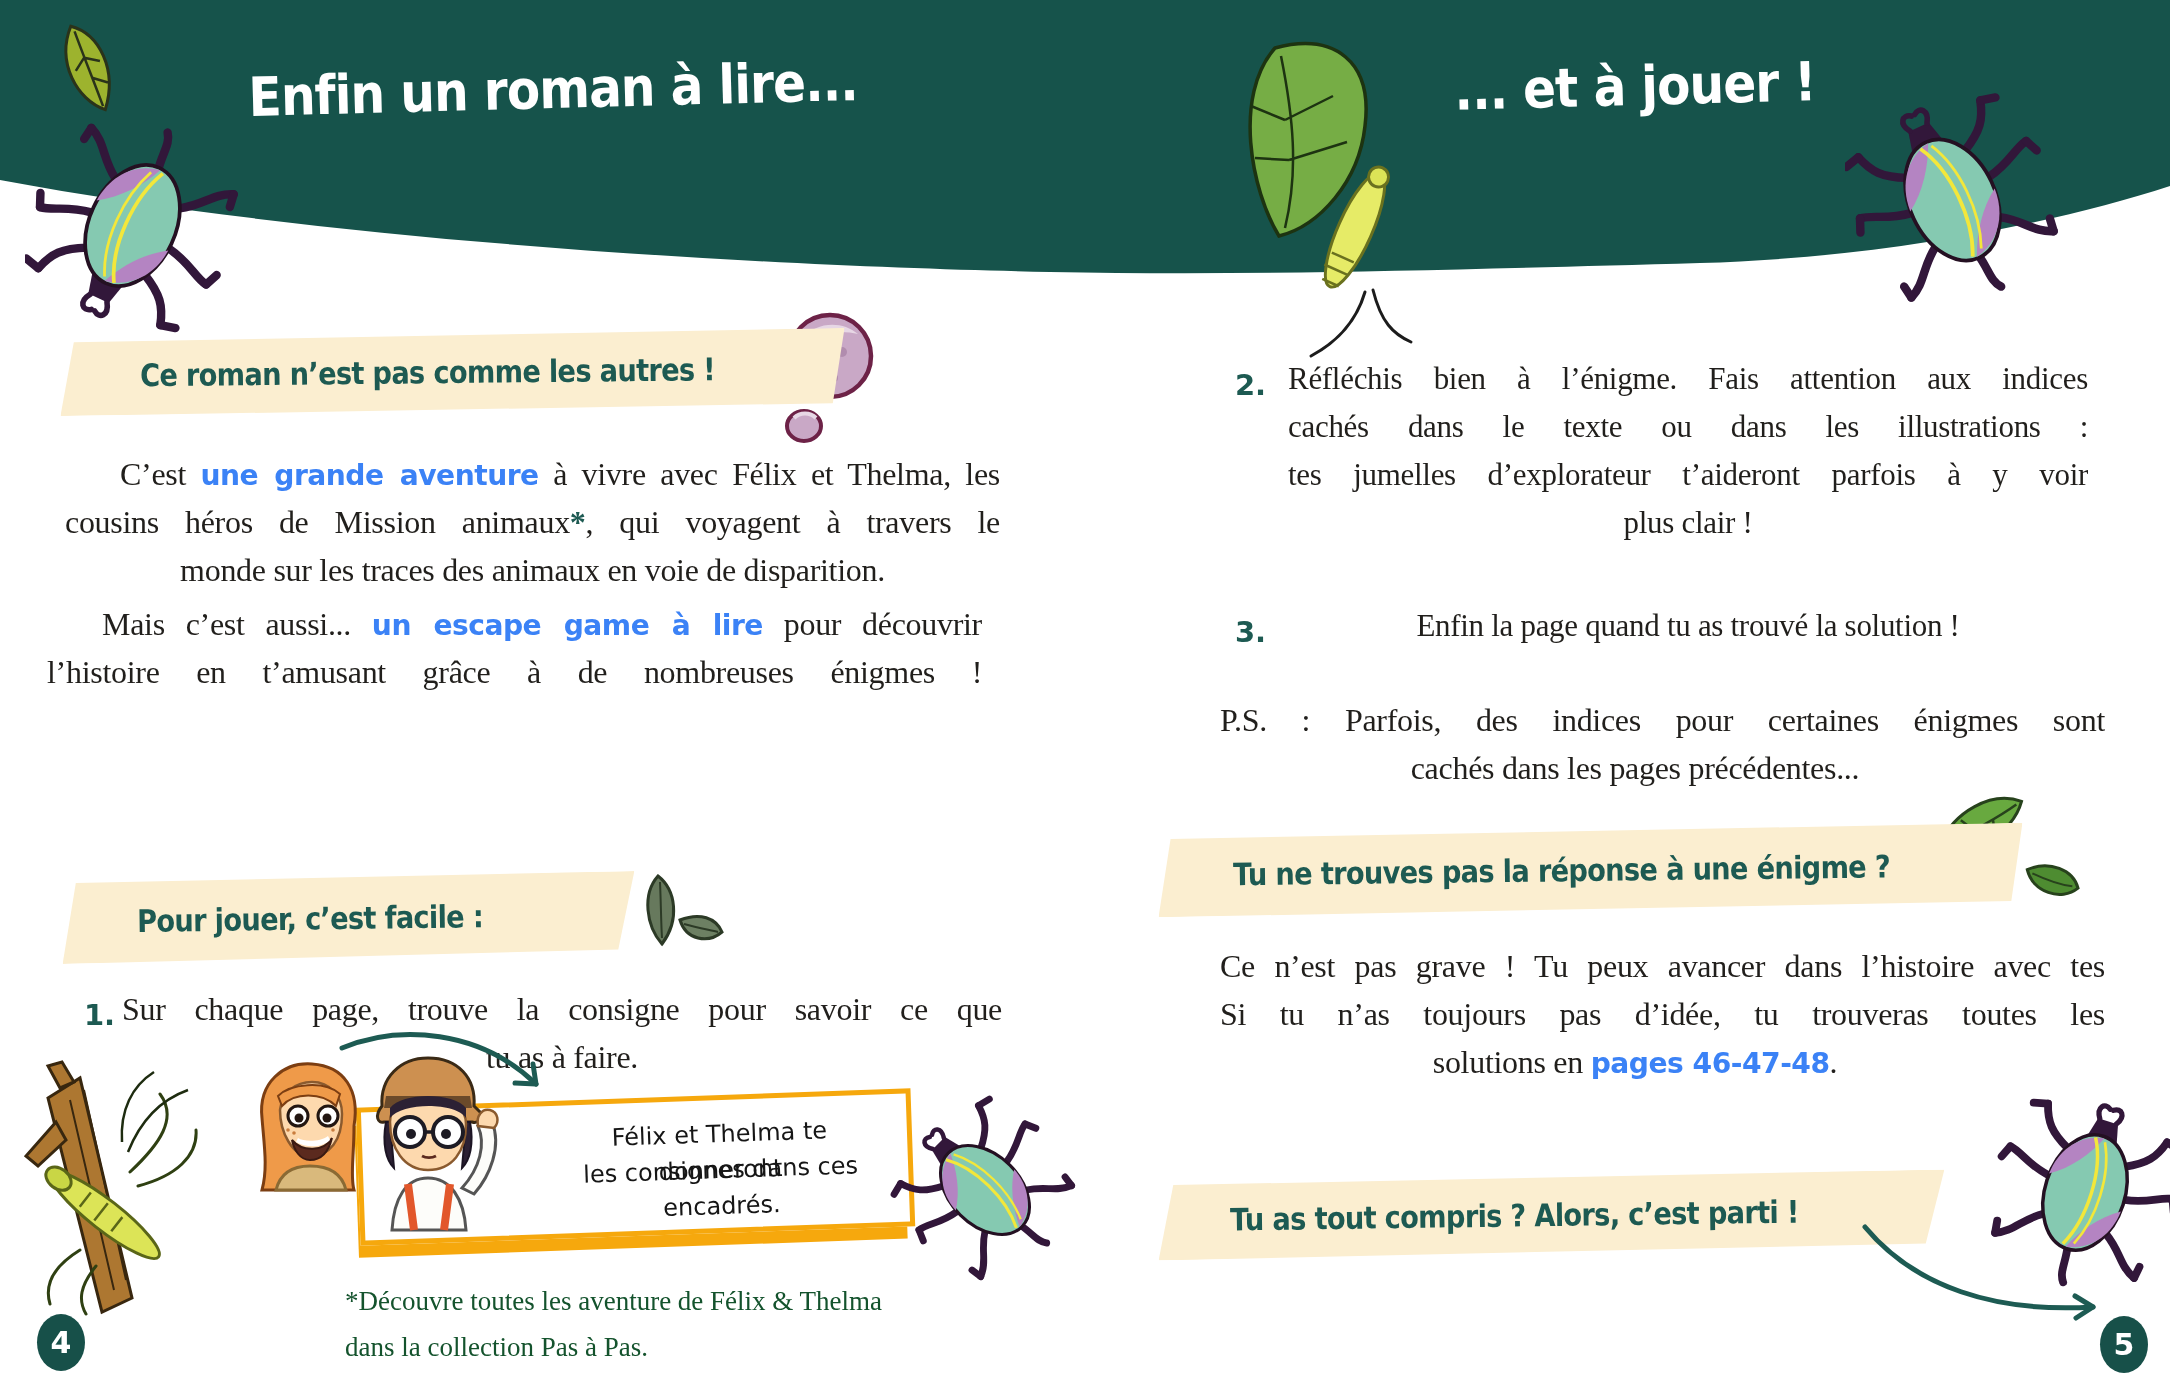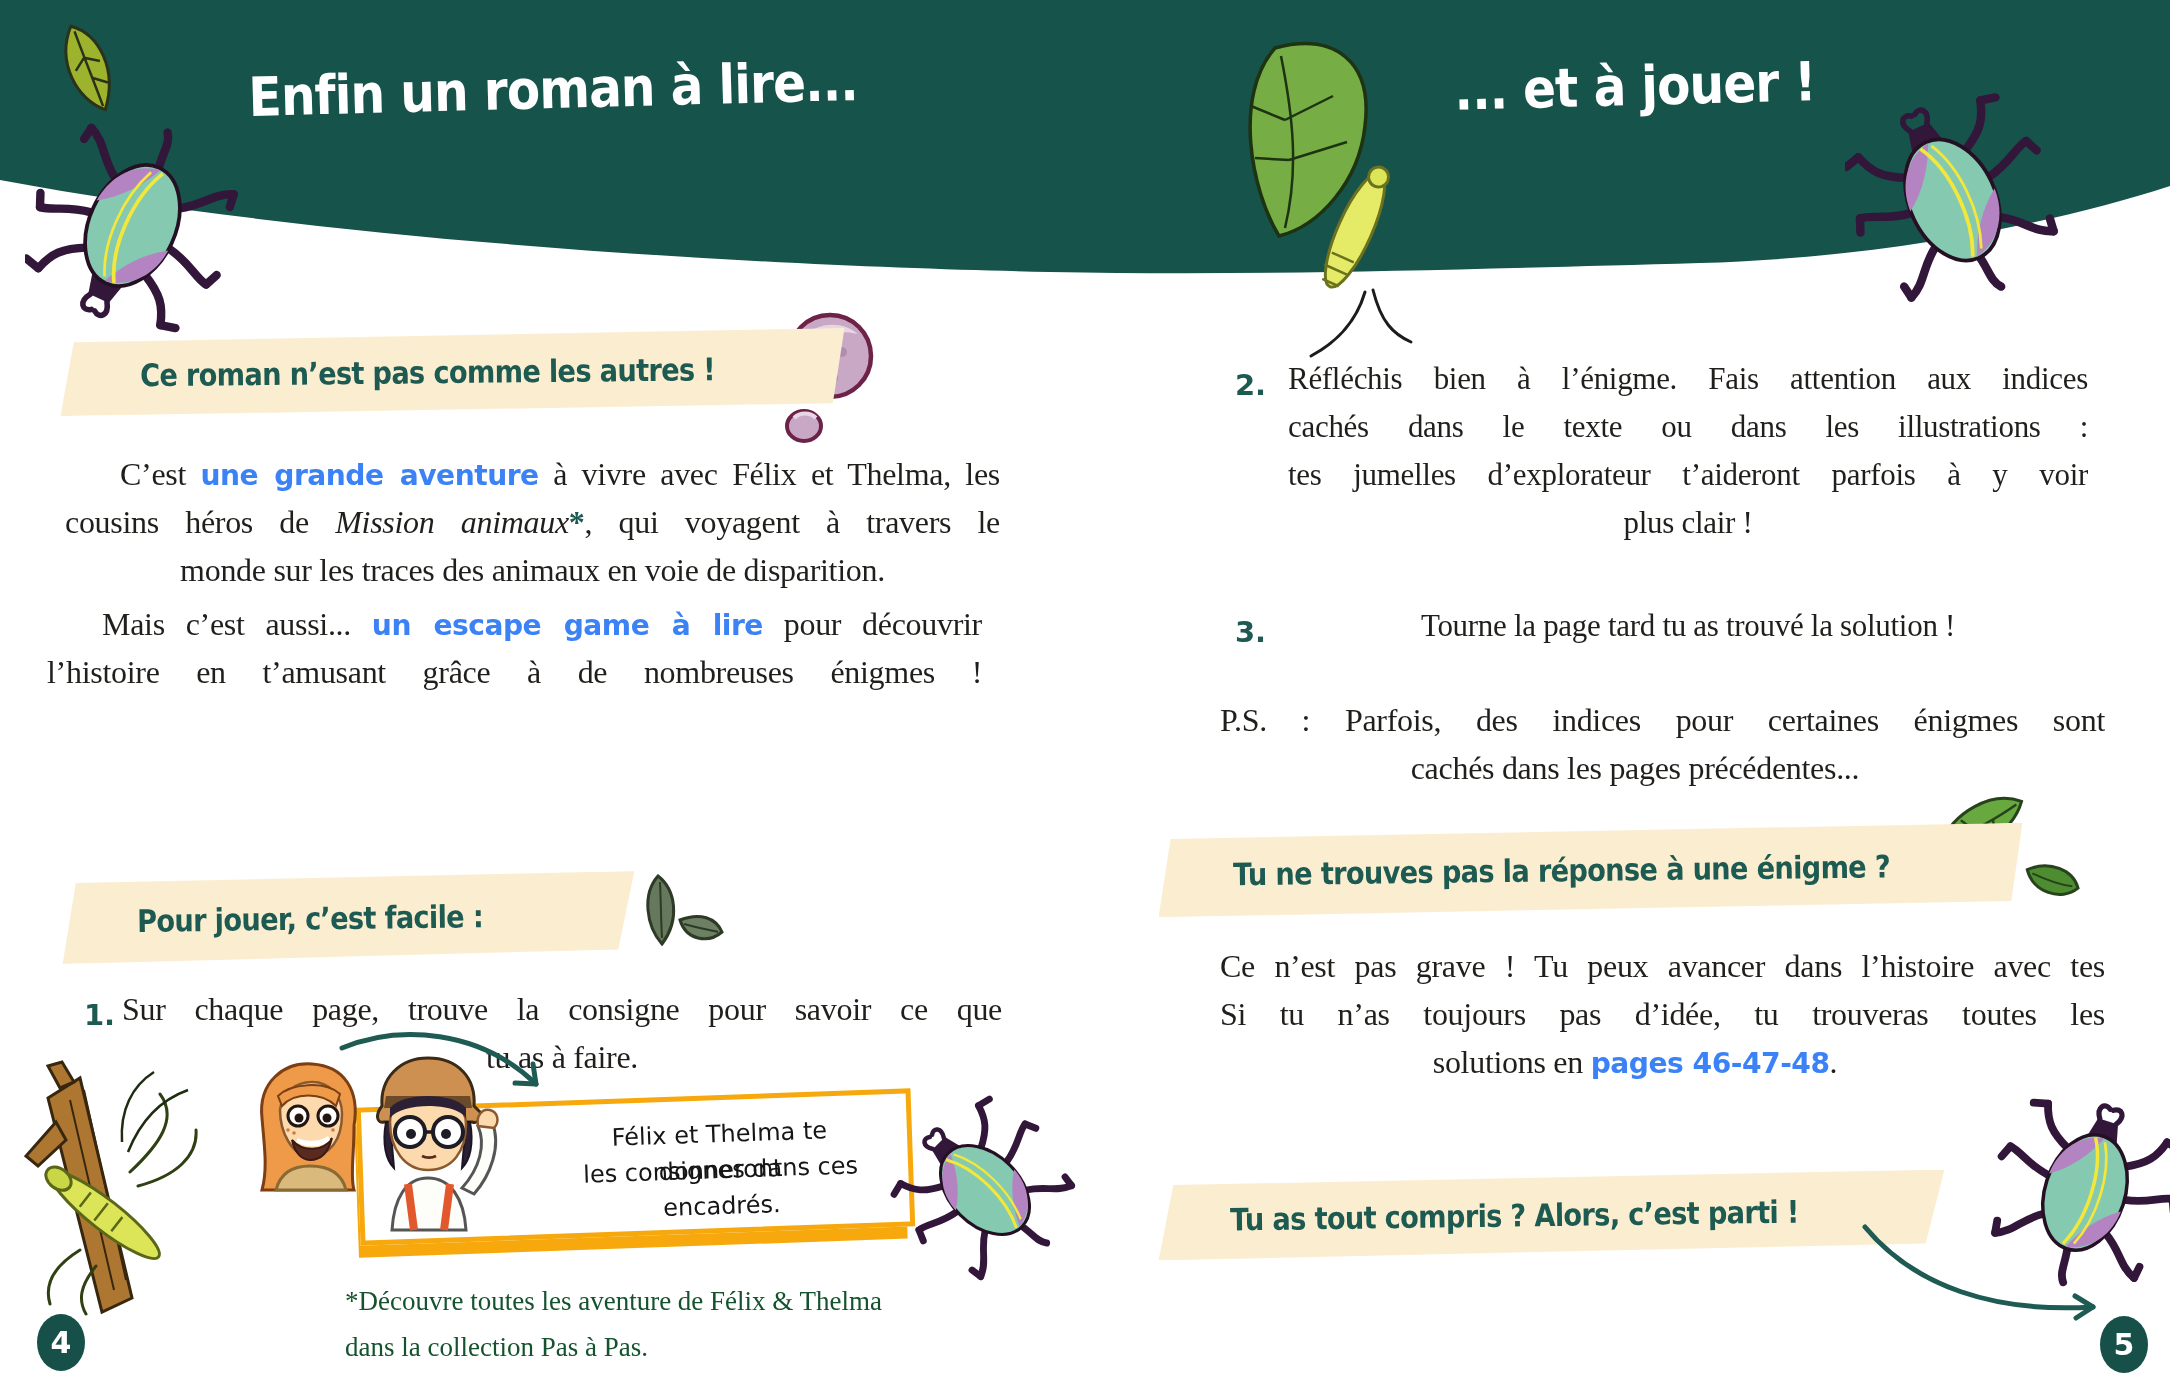--- a/index.html
+++ b/index.html
@@ -15,21 +15,21 @@
   .cream{position:absolute;background:#fbeed0;display:flex;align-items:center;}
   .cream .ht{font-family:"DejaVu Sans",sans-serif;font-weight:bold;color:#1d5a52;font-size:31px;
     letter-spacing:-0.8px;transform:scaleX(.88);transform-origin:left;white-space:nowrap;}
   
   .par{position:absolute;font-size:32px;line-height:48px;color:#211f1c;letter-spacing:-0.3px;}
   .par .tline{height:48px;overflow:hidden;text-align:center;}
   .tline.just{text-align:justify;text-align-last:justify;}
   .tline.ind{text-indent:55px;}
   .seg-accent{font-family:"DejaVu Sans",sans-serif;font-weight:bold;color:#3b82f6;font-size:.88em;
     letter-spacing:-0.5px;}
-  .seg-italic{font-style:italic;}
+  .seg-italic{}
   .seg-star{color:#1d5a52;font-weight:bold;}
   .par .num{position:absolute;left:-53px;top:6px;font-family:"DejaVu Sans",sans-serif;font-weight:bold;
     color:#1d5a52;font-size:29px;}
   #item1 .num{left:-38px;}
   .item-sm{font-size:31px;}
   
   .callout-box{position:absolute;left:358px;top:1098px;width:545px;height:128px;background:#fff;
     border:5px solid #f6a80d;transform:rotate(-2deg);box-shadow:-5px 15px 0 -3px #f6a80d;}
   .callout-text{position:absolute;left:185px;top:16px;width:345px;text-align:center;
     font-family:"DejaVu Sans",sans-serif;font-size:24px;line-height:36px;color:#161616;}
@@ -237,21 +237,21 @@
         <div class="tline just"><span>Réfléchis bien à l’énigme. Fais attention aux indices</span></div>
         <div class="tline just"><span>cachés dans le texte ou dans les illustrations :</span></div>
         <div class="tline just"><span>tes jumelles d’explorateur t’aideront parfois à y voir</span></div>
         <div class="tline"><span>plus clair !</span></div>
       </div>
   </div>
 
   <div class="par item-sm" id="item3" style="left:1288px;top:602px;width:800px;">
     <span class="num">3.</span>
     <div>
-        <div class="tline"><span>Tourne la page tard tu as trouvé la solution !</span></div>
+        <div class="tline"><span>Enfin la page quand tu as trouvé la solution !</span></div>
       </div>
   </div>
 
   <div class="par" id="ps-par" style="left:1165px;top:696px;width:940px;">
       <div class="tline just ind"><span>P.S. : Parfois, des indices pour certaines énigmes sont</span></div>
       <div class="tline"><span>cachés dans les pages précédentes...</span></div>
     </div>
 
   <div class="cream" style="left:1158px;top:828px;width:790px;height:84px;transform:rotate(-0.7deg);clip-path:polygon(1.5% 7%,100% 0,98.6% 93%,0 100%);padding-left:75px;">
     <span class="ht">Tu ne trouves pas la réponse à une énigme ?</span>

